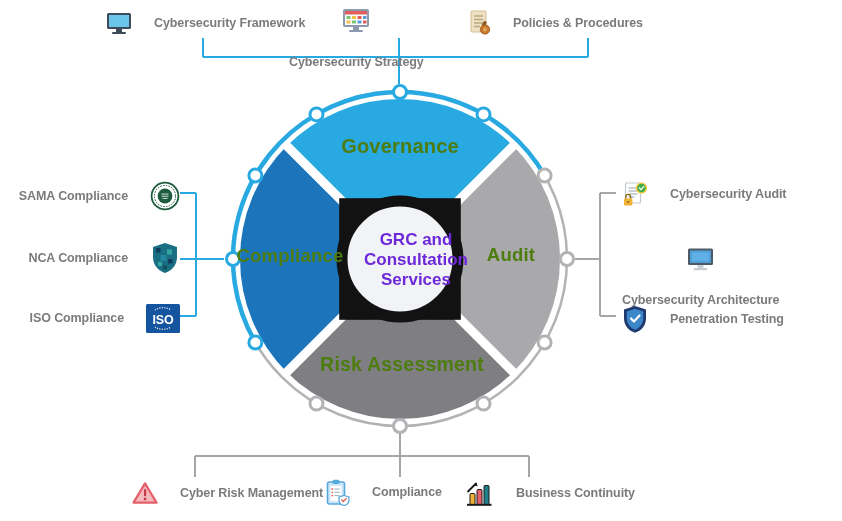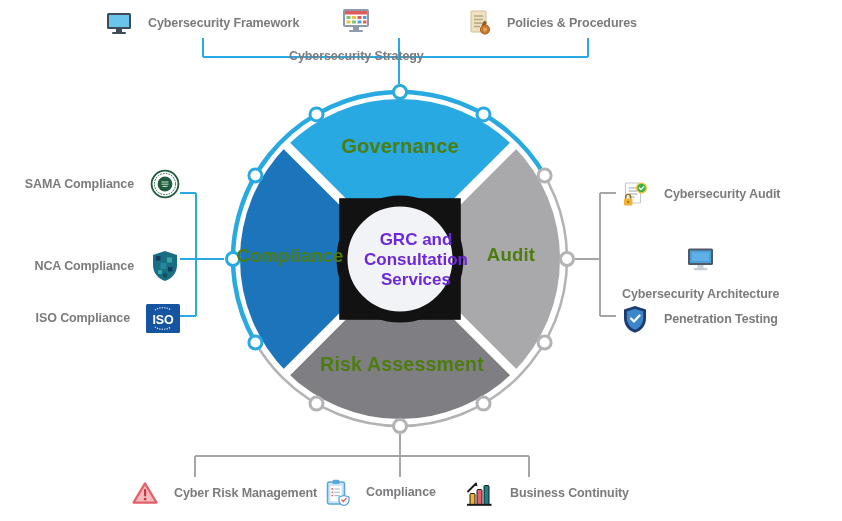--- a/index.html
+++ b/index.html
@@ -2,21 +2,21 @@
 <html><head>
 <meta charset="utf-8">
 <style>
   html,body{margin:0;padding:0;background:#fff;}
   .canvas{
     position:relative;width:842px;height:521px;background:#fff;overflow:hidden;
     font-family:"Liberation Sans",sans-serif;
   }
   .diagram-svg{position:absolute;left:0;top:0;}
   .item-row{
-    position:absolute;display:flex;align-items:center;gap:16px;
+    position:absolute;display:flex;align-items:center;gap:22px;
     color:#7B7B7E;font-weight:bold;font-size:12.5px;letter-spacing:-0.1px;white-space:nowrap;
   }
   .item-row .lbl{line-height:1;}
   .item-row svg{display:block;flex:0 0 auto;}
   .row-right-align{justify-content:flex-end;}
   .wedge-label{
     position:absolute;color:#4d7c0f;font-weight:bold;text-align:center;letter-spacing:0.2px;
   }
   .center-label{
     position:absolute;left:343px;top:230px;width:146px;
@@ -123,33 +123,33 @@
       <g stroke="#B9A87C" stroke-width="1.4">
         <path d="M5,6 H14 M5,9.5 H14 M5,13 H14 M5,16.5 H11"></path>
       </g>
       <rect x="13.5" y="11" width="3.4" height="6" rx="1" fill="#8C5A2B" transform="rotate(28 15.2 14)"></rect>
       <circle cx="16" cy="19.5" r="4.6" fill="#C8792F" stroke="#A95F1E" stroke-width="1"></circle>
       <circle cx="16" cy="19.5" r="2" fill="#E0A45C"></circle>
     </svg>
     <span class="lbl">Policies &amp; Procedures</span>
   </div>
 
-  <div class="item-row row-right-align" style="left:28px;top:168px;width:152px;height:32px;">
+  <div class="item-row row-right-align" style="left:28px;top:180px;width:152px;height:32px;">
     <span class="lbl">SAMA Compliance</span>
     <svg width="30" height="30" viewBox="0 0 30 30">
       <circle cx="15" cy="15" r="13.4" fill="none" stroke="#1E5B3F" stroke-width="1.8"></circle>
       <circle cx="15" cy="15" r="10.6" fill="none" stroke="#1E5B3F" stroke-width="1" stroke-dasharray="1.6,1.2"></circle>
       <circle cx="15" cy="15" r="7.4" fill="#1E5B3F"></circle>
       <g stroke="#CFE3D6" stroke-width="1">
         <path d="M11.5,13 H18.5 M11.5,15.2 H18.5 M12.5,17.4 H17.5"></path>
       </g>
     </svg>
   </div>
 
-  <div class="item-row row-right-align" style="left:28px;top:250px;width:152px;height:32px;">
+  <div class="item-row row-right-align" style="left:28px;top:242px;width:152px;height:32px;">
     <span class="lbl">NCA Compliance</span>
     <svg width="30" height="32" viewBox="0 0 30 32">
       <path d="M15,1 L27,5 V15 C27,23.5 21.5,28.8 15,31 C8.5,28.8 3,23.5 3,15 V5 Z" fill="#1A6E84"></path>
       <rect x="6" y="6" width="4.5" height="4.5" fill="#0F3C5F"></rect>
       <rect x="17" y="7.5" width="5" height="5" fill="#35A7A2"></rect>
       <rect x="10.5" y="13" width="6" height="6" fill="#2488A0"></rect>
       <rect x="18" y="17" width="4.5" height="4.5" fill="#0F3C5F"></rect>
       <rect x="8" y="20" width="4" height="4" fill="#35A7A2"></rect>
       <rect x="13" y="23.5" width="4" height="4" fill="#11505E"></rect>
     </svg>

